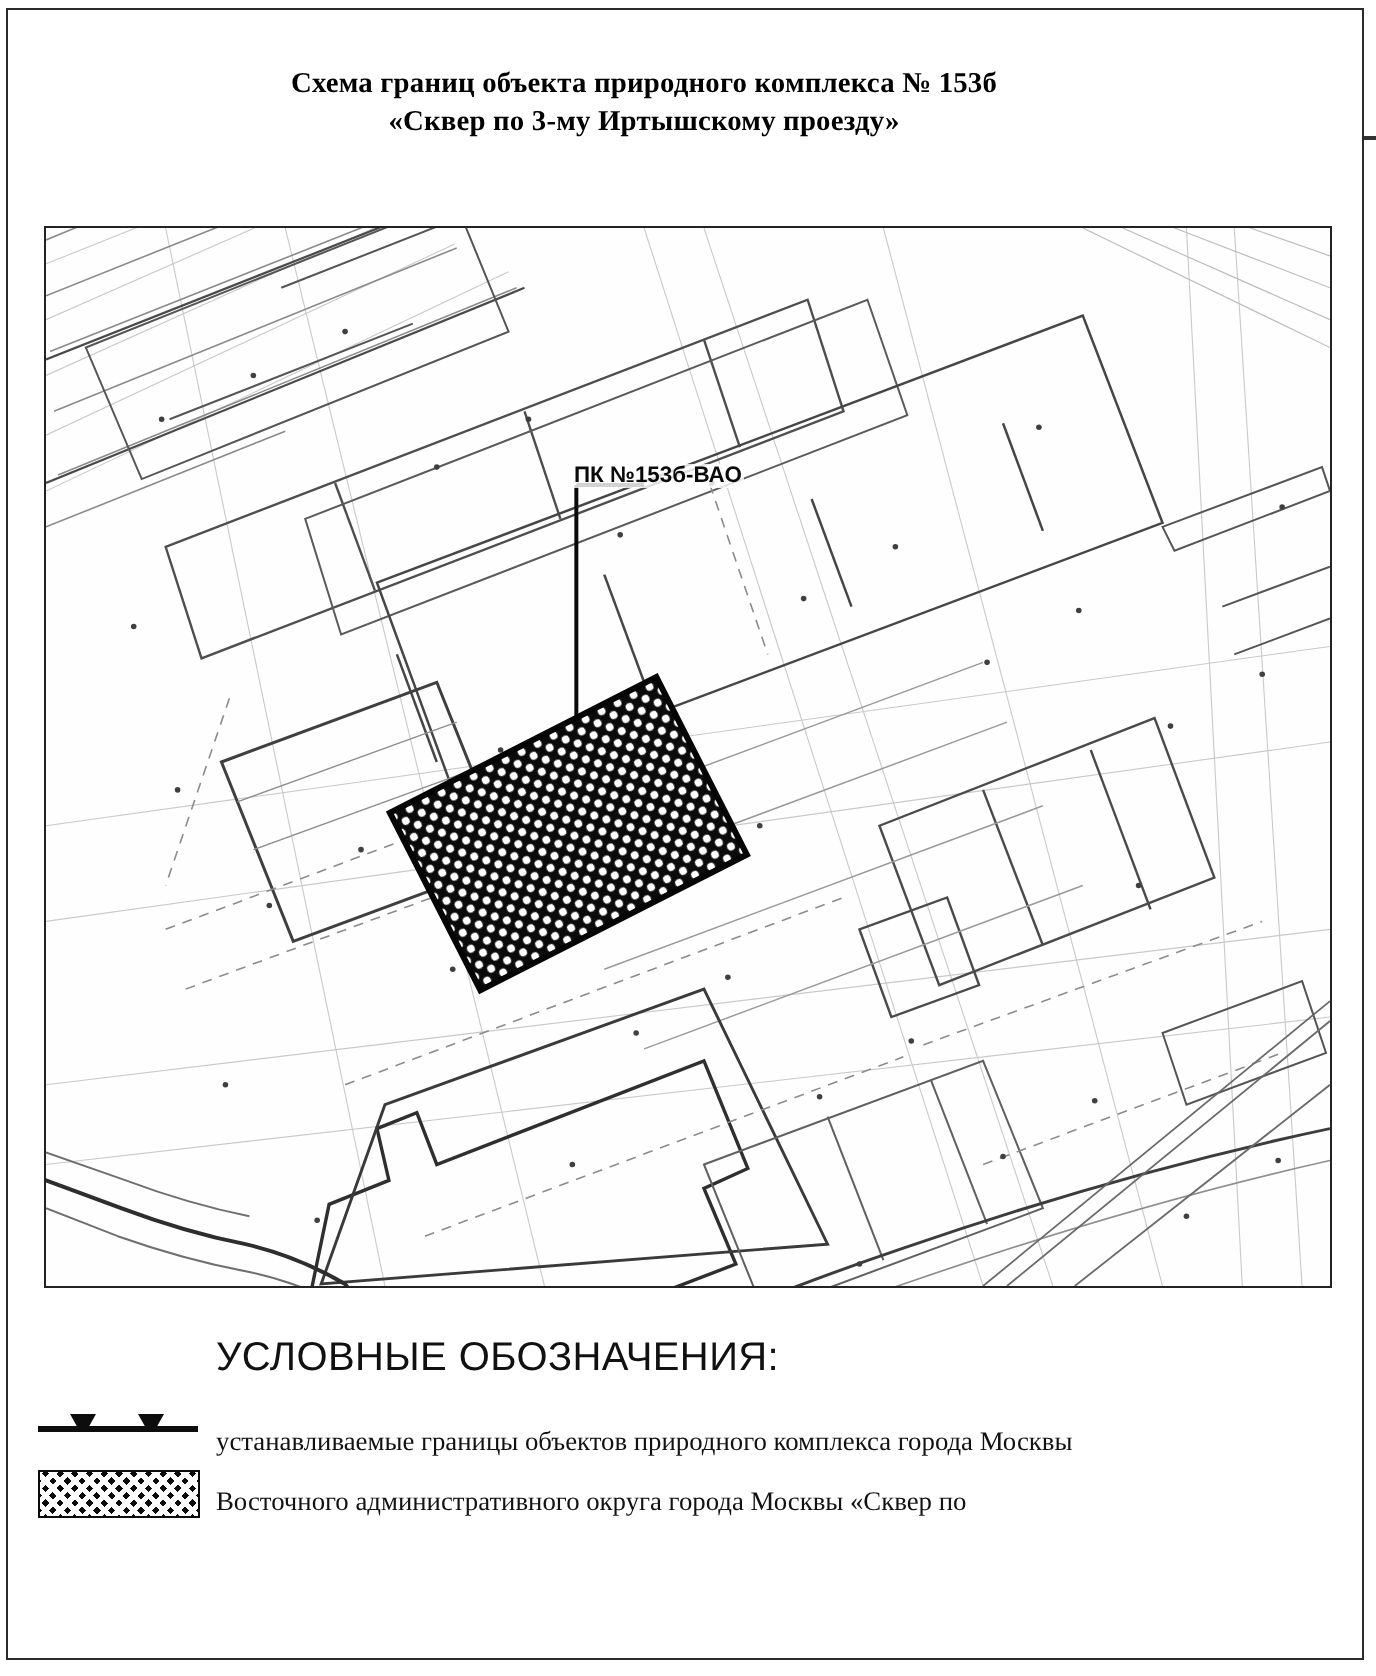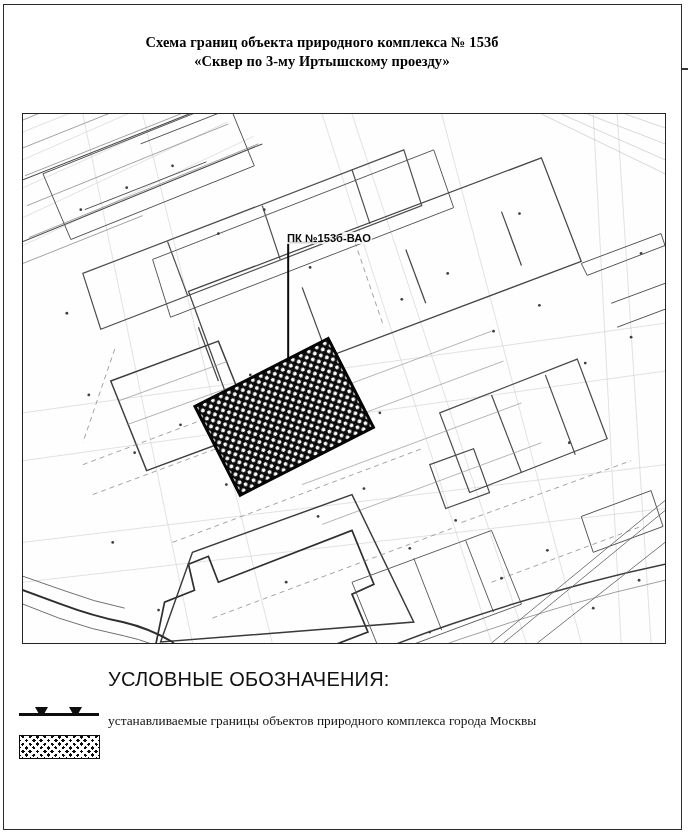--- a/index.html
+++ b/index.html
@@ -317,15 +317,16 @@
       <span class="bline"></span>
       <span class="marker m1"></span>
       <span class="marker m2"></span>
     </div>
     <div class="legend-text">устанавливаемые границы объектов природного комплекса города Москвы</div>
   </div>
 
   <div class="legend-row" id="legend-row-2">
     <div id="hatch-swatch"></div>
     <div class="legend-text">
+      <div>Восточного административного округа города Москвы «Сквер по</div>
     </div>
   </div>
 </div>
 
 </body></html>

